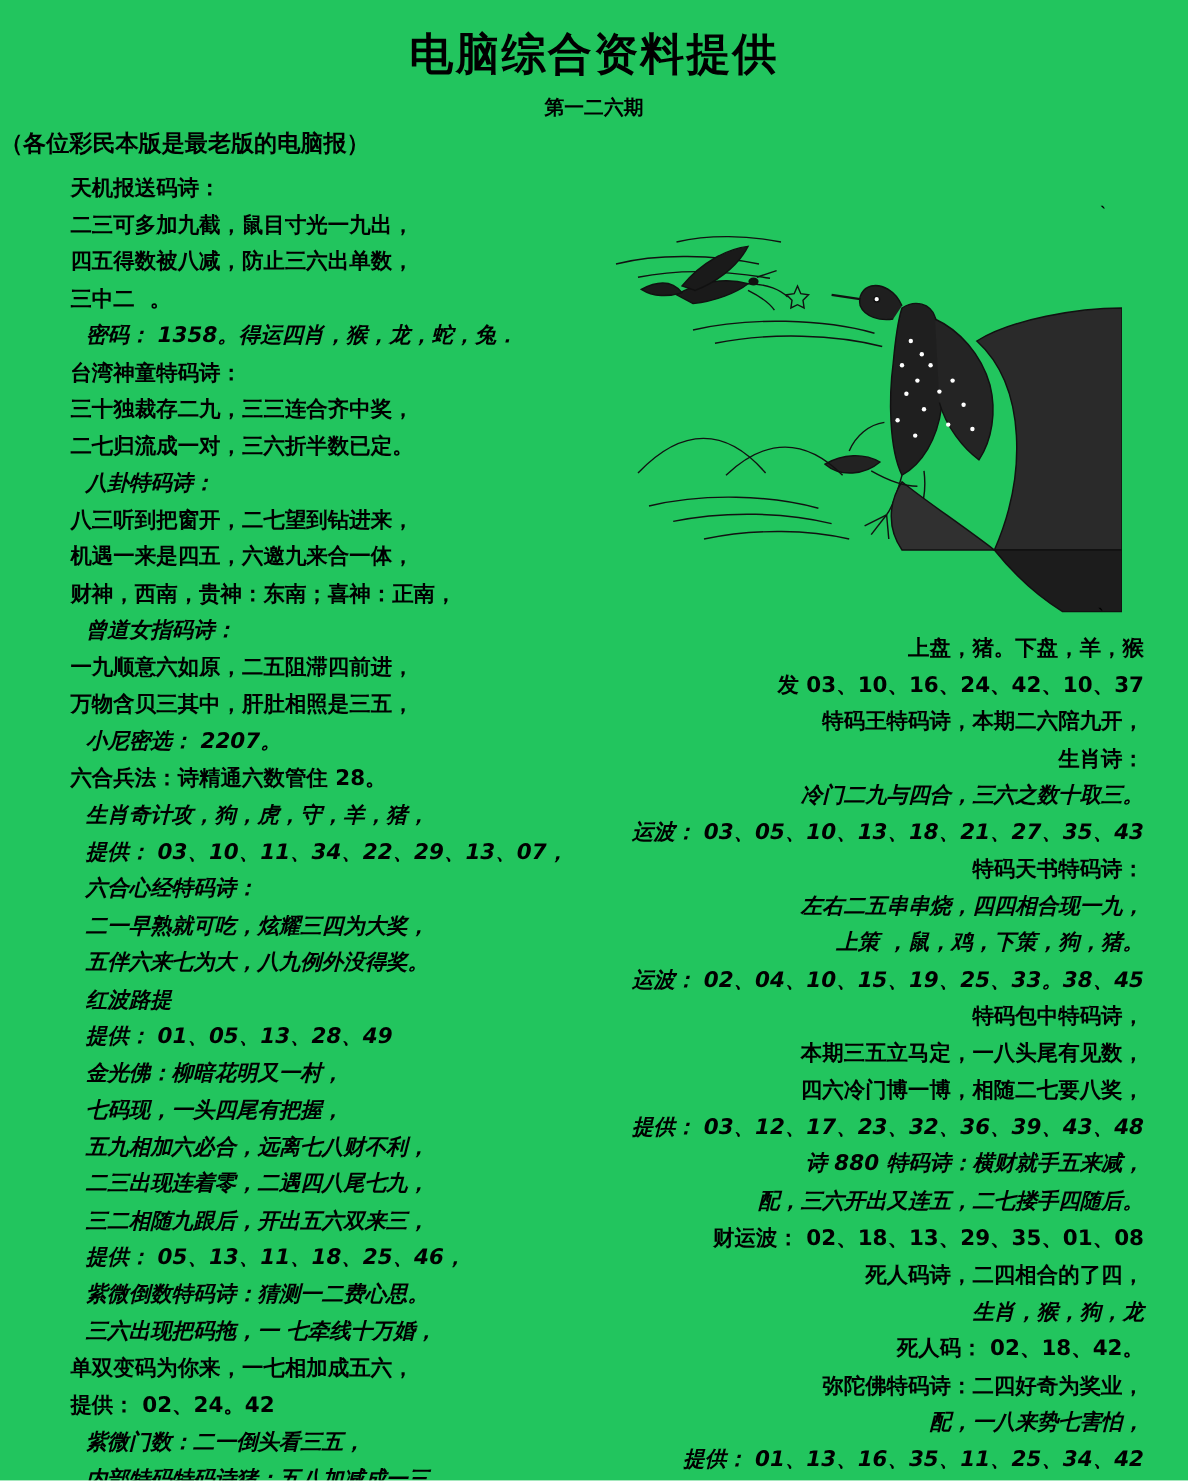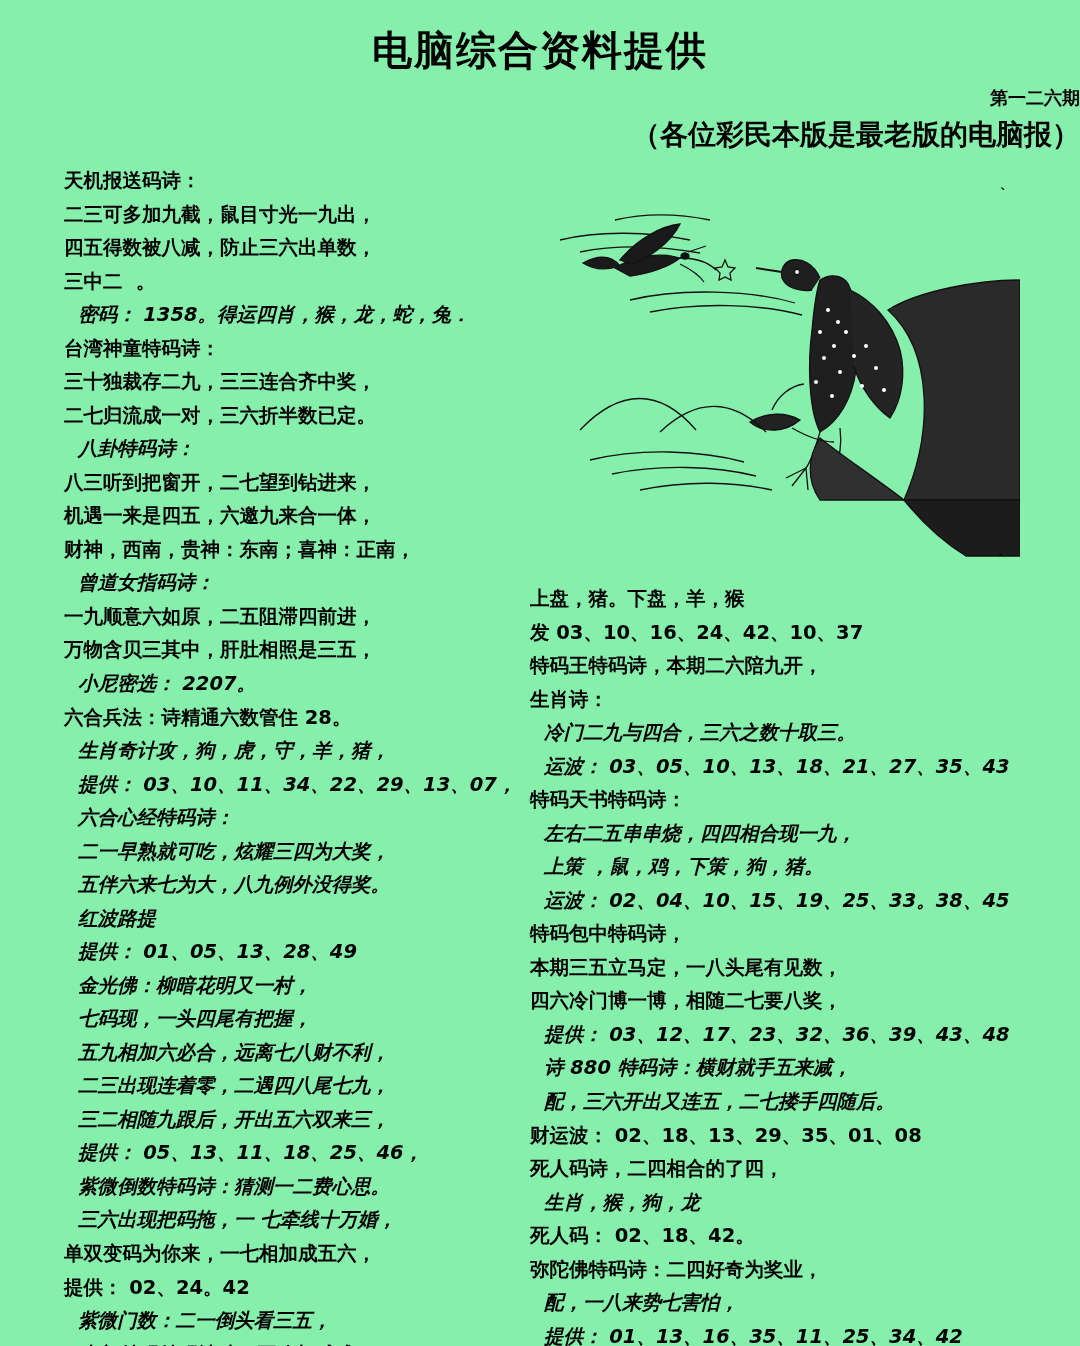--- a/index.html
+++ b/index.html
@@ -8,63 +8,64 @@
     background: #ffffff;
   }
   body {
     font-family: "DejaVu Sans", "Liberation Sans", sans-serif;
     color: #000000;
   }
   .page {
     position: relative;
     width: 1080px;
     height: 1346px;
-    background: #86efac;
+    background: #22c55e;
     overflow: hidden;
   }
   .title {
     text-align: center;
     font-size: 40px;
     font-weight: bold;
     letter-spacing: 2px;
     margin-top: 28px;
     line-height: 1.1;
   }
   .issue {
-    text-align: right;
+    text-align: center;
     font-size: 18px;
     font-weight: bold;
     margin-top: 14px;
   }
   .subtitle {
-    text-align: right;
-    font-size: 28px;
+    text-align: left;
+    font-size: 21px;
     font-weight: bold;
     margin-top: 6px;
   }
   .columns {
     position: relative;
     margin-top: 10px;
   }
   .col {
     position: absolute;
     font-size: 19.5px;
     font-weight: bold;
     line-height: 1.72;
     white-space: pre;
   }
   .col-left {
     left: 64px;
     top: 0;
     width: 470px;
   }
   .col-right {
-    left: 530px;
+    left: 560px;
     top: 418px;
     width: 480px;
+    text-align: right;
   }
   .line {
     white-space: pre;
   }
   .indent1 { padding-left: 0px; }
   .indent2 { padding-left: 14px; font-style: italic; }
   .art {
     position: absolute;
     left: 520px;
     top: 160px;

